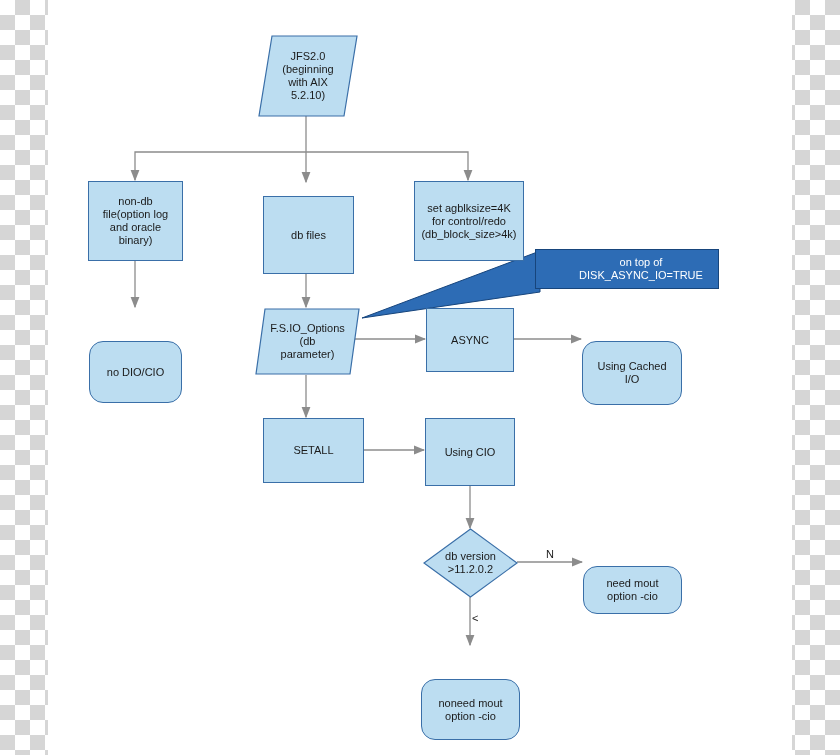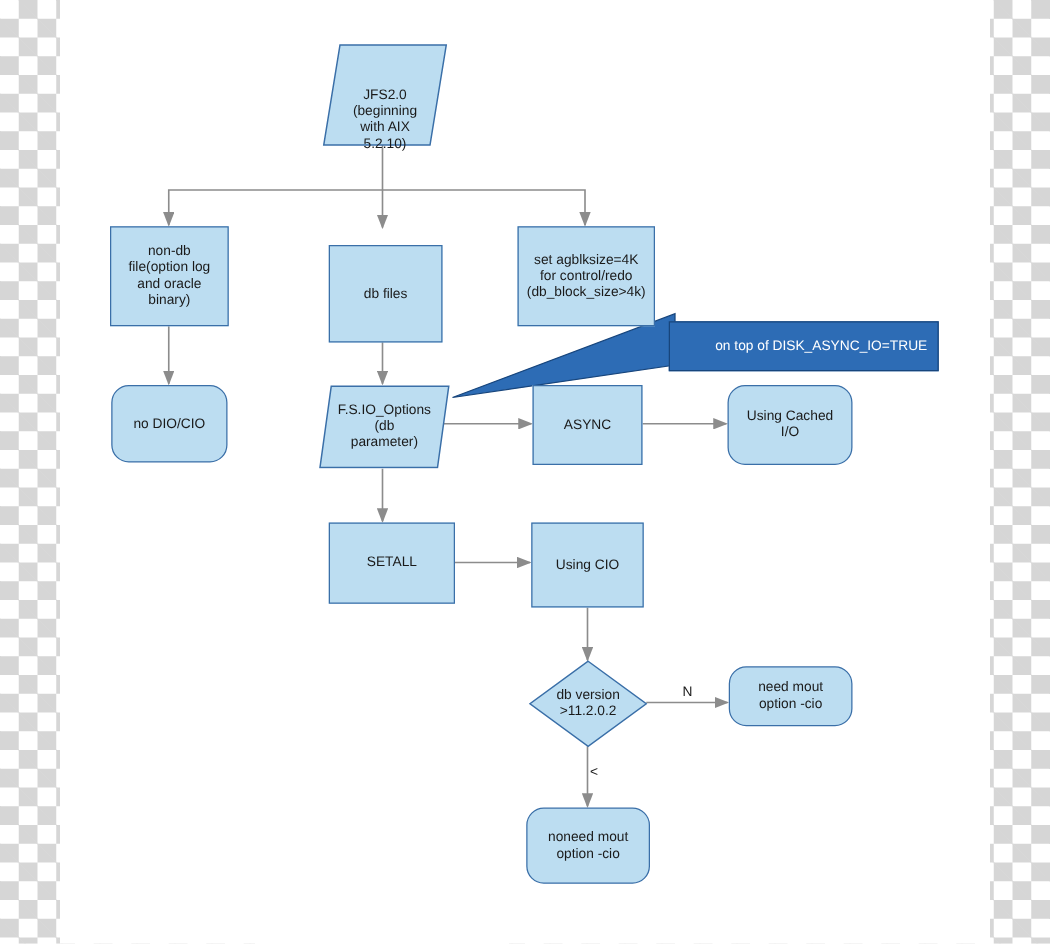--- a/index.html
+++ b/index.html
@@ -34,21 +34,21 @@
     background:#bcddf1;
     color:#1a1a1a;
     font-size:11px;
     line-height:13px;
     display:flex;
     align-items:center;
     justify-content:center;
     text-align:center;
     padding:2px;
   }
-  .rounded{border-radius:14px;}
+  .rounded{border-radius:14px;margin-top:33px;}
   .banner{
     background:#2d6cb5;
     border:1px solid #17457c;
     color:#ffffff;
     font-size:11px;
     justify-content:center;
   }
   .lbl{
     position:absolute;
     font-size:11px;
@@ -110,21 +110,21 @@
   </g>
 
   <path d="M540,251 L540,292 L362,318 Z" fill="#2d6cb5" stroke="#17457c" stroke-width="1"></path>
 </svg>
 
 <div class="shapeclip" style="left:258px;top:35px;width:100px;height:82px;">
   <svg width="100" height="82" viewBox="0 0 100 82" xmlns="http://www.w3.org/2000/svg">
     <polygon points="14,1 99,1 86,81 1,81" fill="#bcddf1" stroke="#3a6fa8" stroke-width="1.2"></polygon>
   </svg>
 </div>
-<div class="shapetext" style="left:262px;top:38px;width:92px;height:76px;white-space:pre-line;margin-top:20px;">JFS2.0
+<div class="shapetext" style="left:262px;top:38px;width:92px;height:76px;white-space:pre-line;">JFS2.0
 (beginning
 with AIX
 5.2.10)</div>
 
 <div class="node" style="left:88px;top:181px;width:95px;height:80px;white-space:pre-line;">non-db
 file(option log
 and oracle
 binary)</div>
 
 <div class="node" style="left:263px;top:183px;width:91px;height:78px;white-space:pre-line;margin-top:13px;">db files</div>
@@ -142,21 +142,21 @@
 </div>
 <div class="shapetext" style="left:258px;top:310px;width:99px;height:63px;white-space:pre-line;">F.S.IO_Options
 (db
 parameter)</div>
 
 <div class="node" style="left:426px;top:308px;width:88px;height:64px;">ASYNC</div>
 
 <div class="node rounded" style="left:582px;top:308px;width:100px;height:64px;white-space:pre-line;">Using Cached
 I/O</div>
 
-<div class="node banner" style="left:535px;top:257px;width:216px;height:40px;padding-left:30px;">on top of DISK_ASYNC_IO=TRUE</div>
+<div class="node banner" style="left:535px;top:249px;width:184px;height:40px;padding-left:30px;">on top of DISK_ASYNC_IO=TRUE</div>
 
 <div class="node" style="left:263px;top:418px;width:101px;height:65px;">SETALL</div>
 
 <div class="node" style="left:425px;top:418px;width:90px;height:68px;">Using CIO</div>
 
 <div class="shapeclip" style="left:423px;top:528px;width:95px;height:70px;">
   <svg width="95" height="70" viewBox="0 0 95 70" xmlns="http://www.w3.org/2000/svg">
     <polygon points="47.5,1 94,35 47.5,69 1,35" fill="#bcddf1" stroke="#3a6fa8" stroke-width="1.2"></polygon>
   </svg>
 </div>

